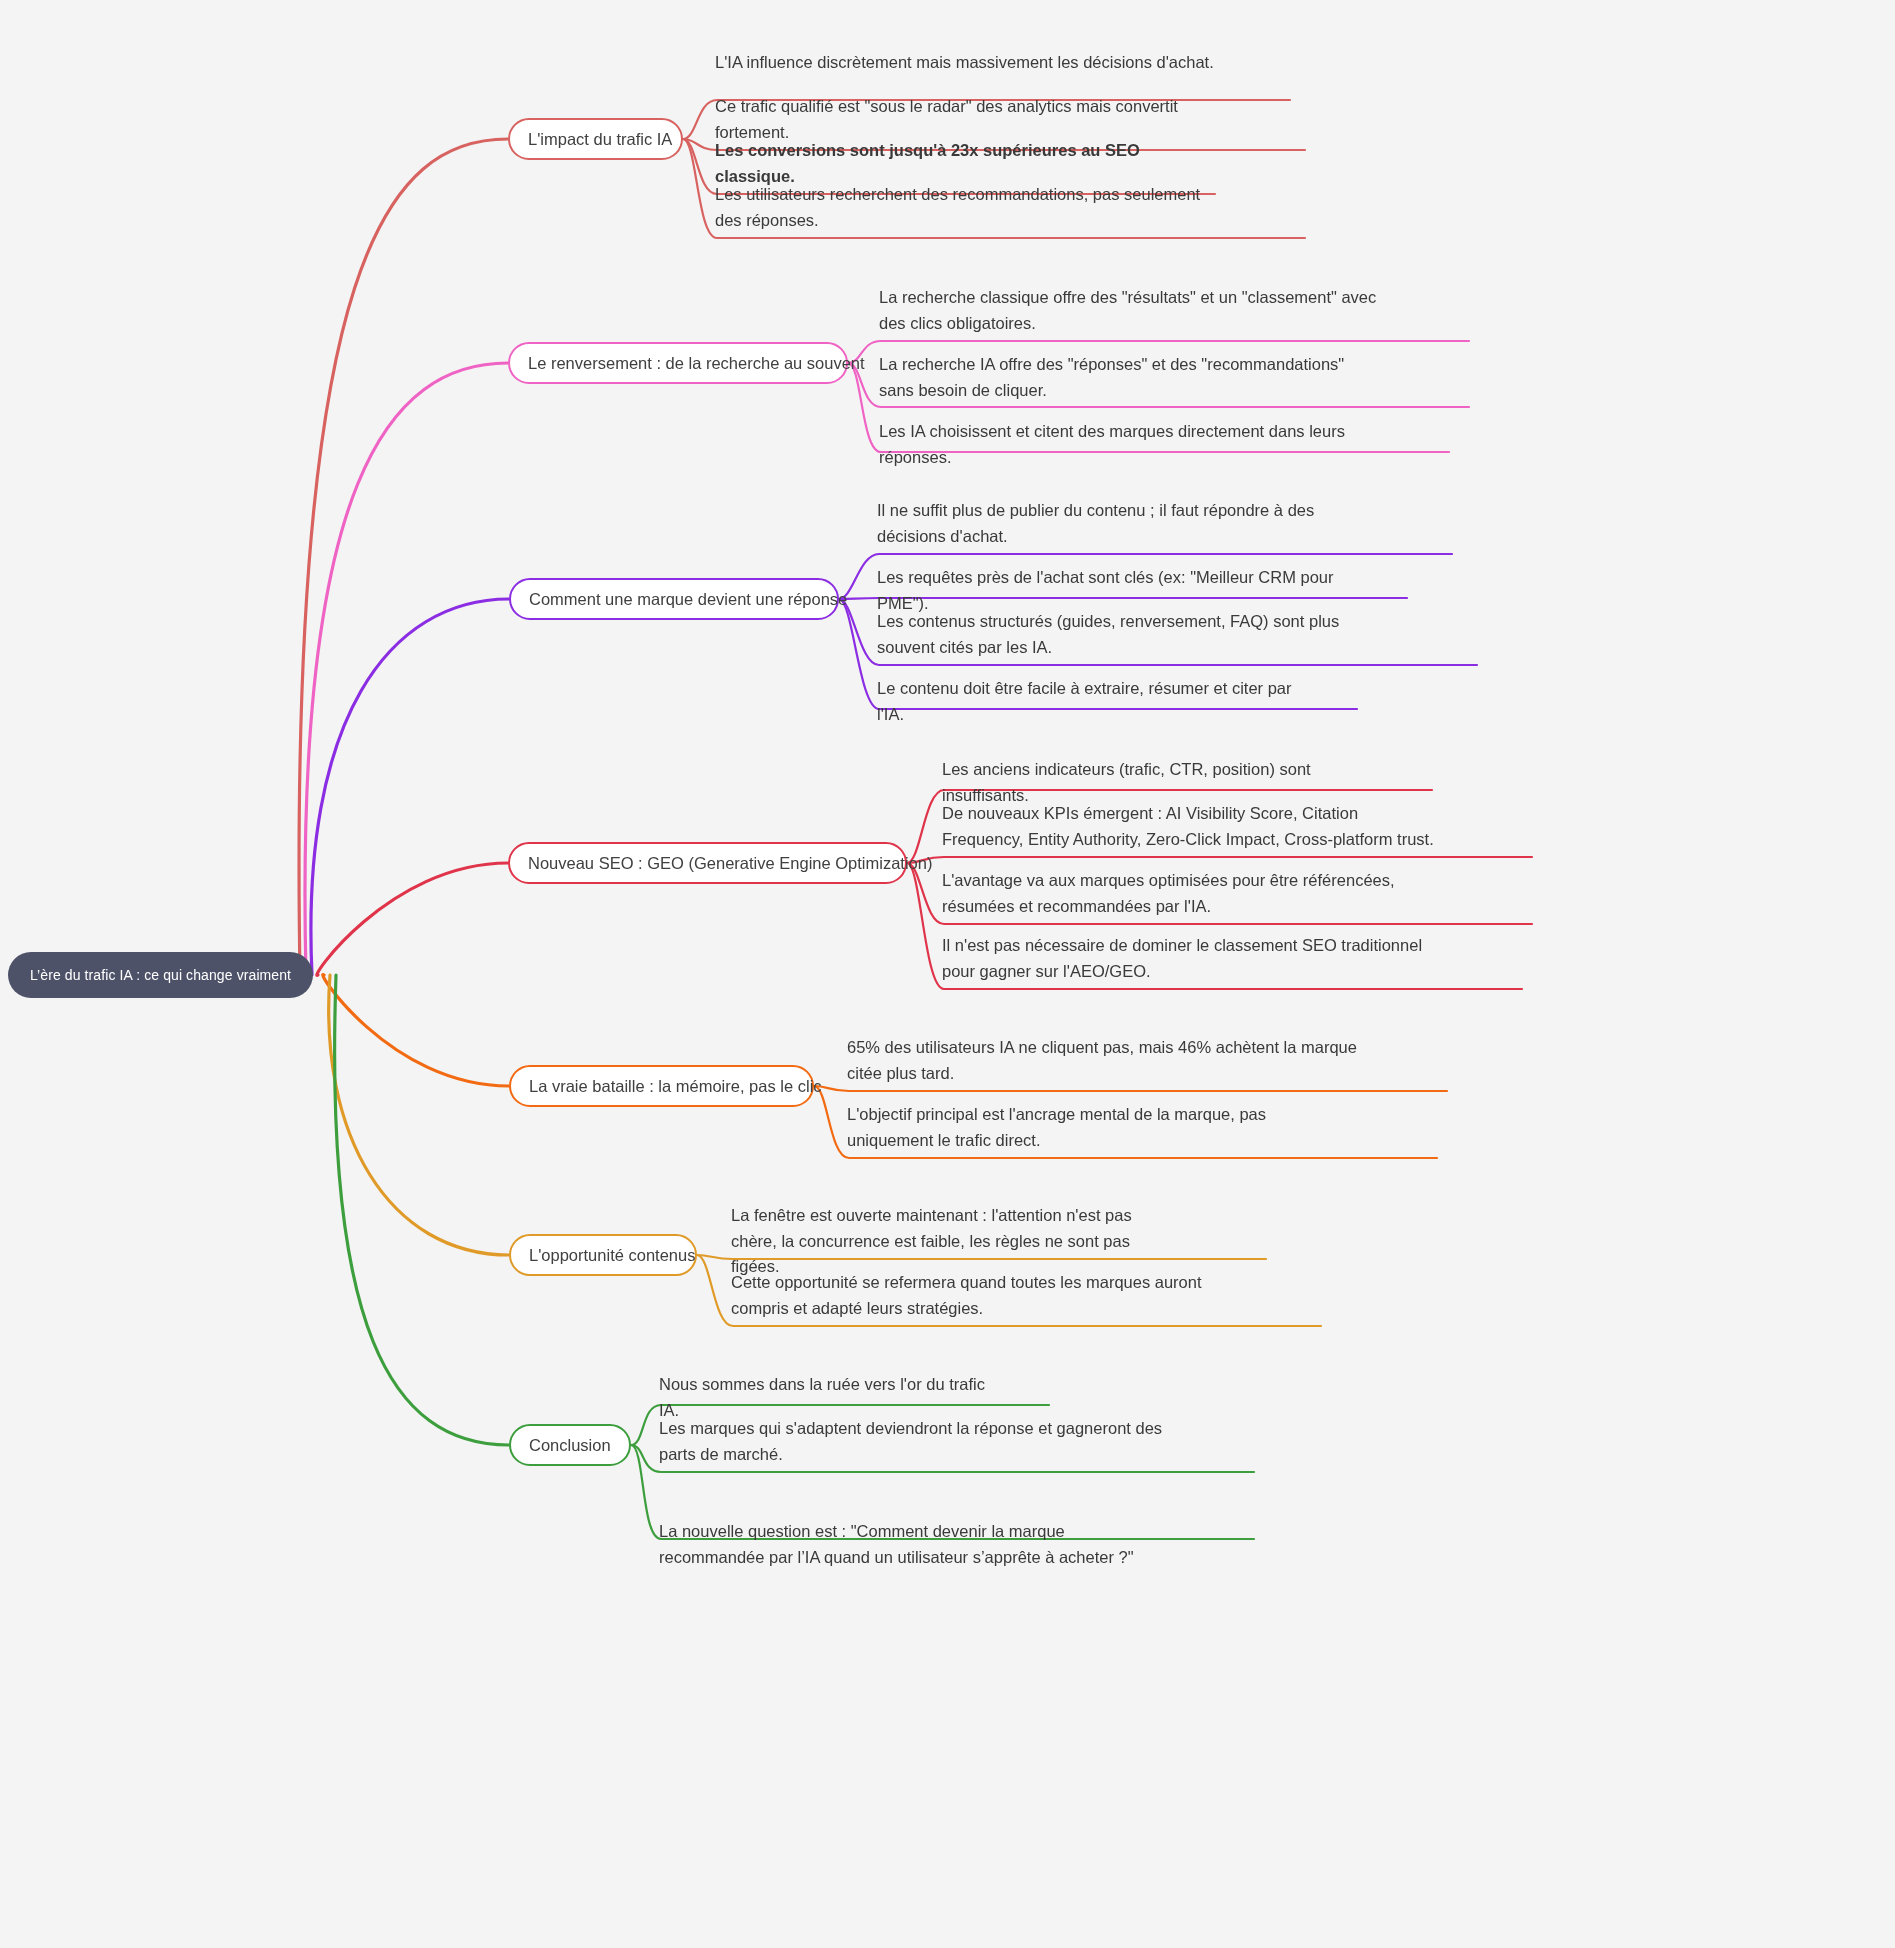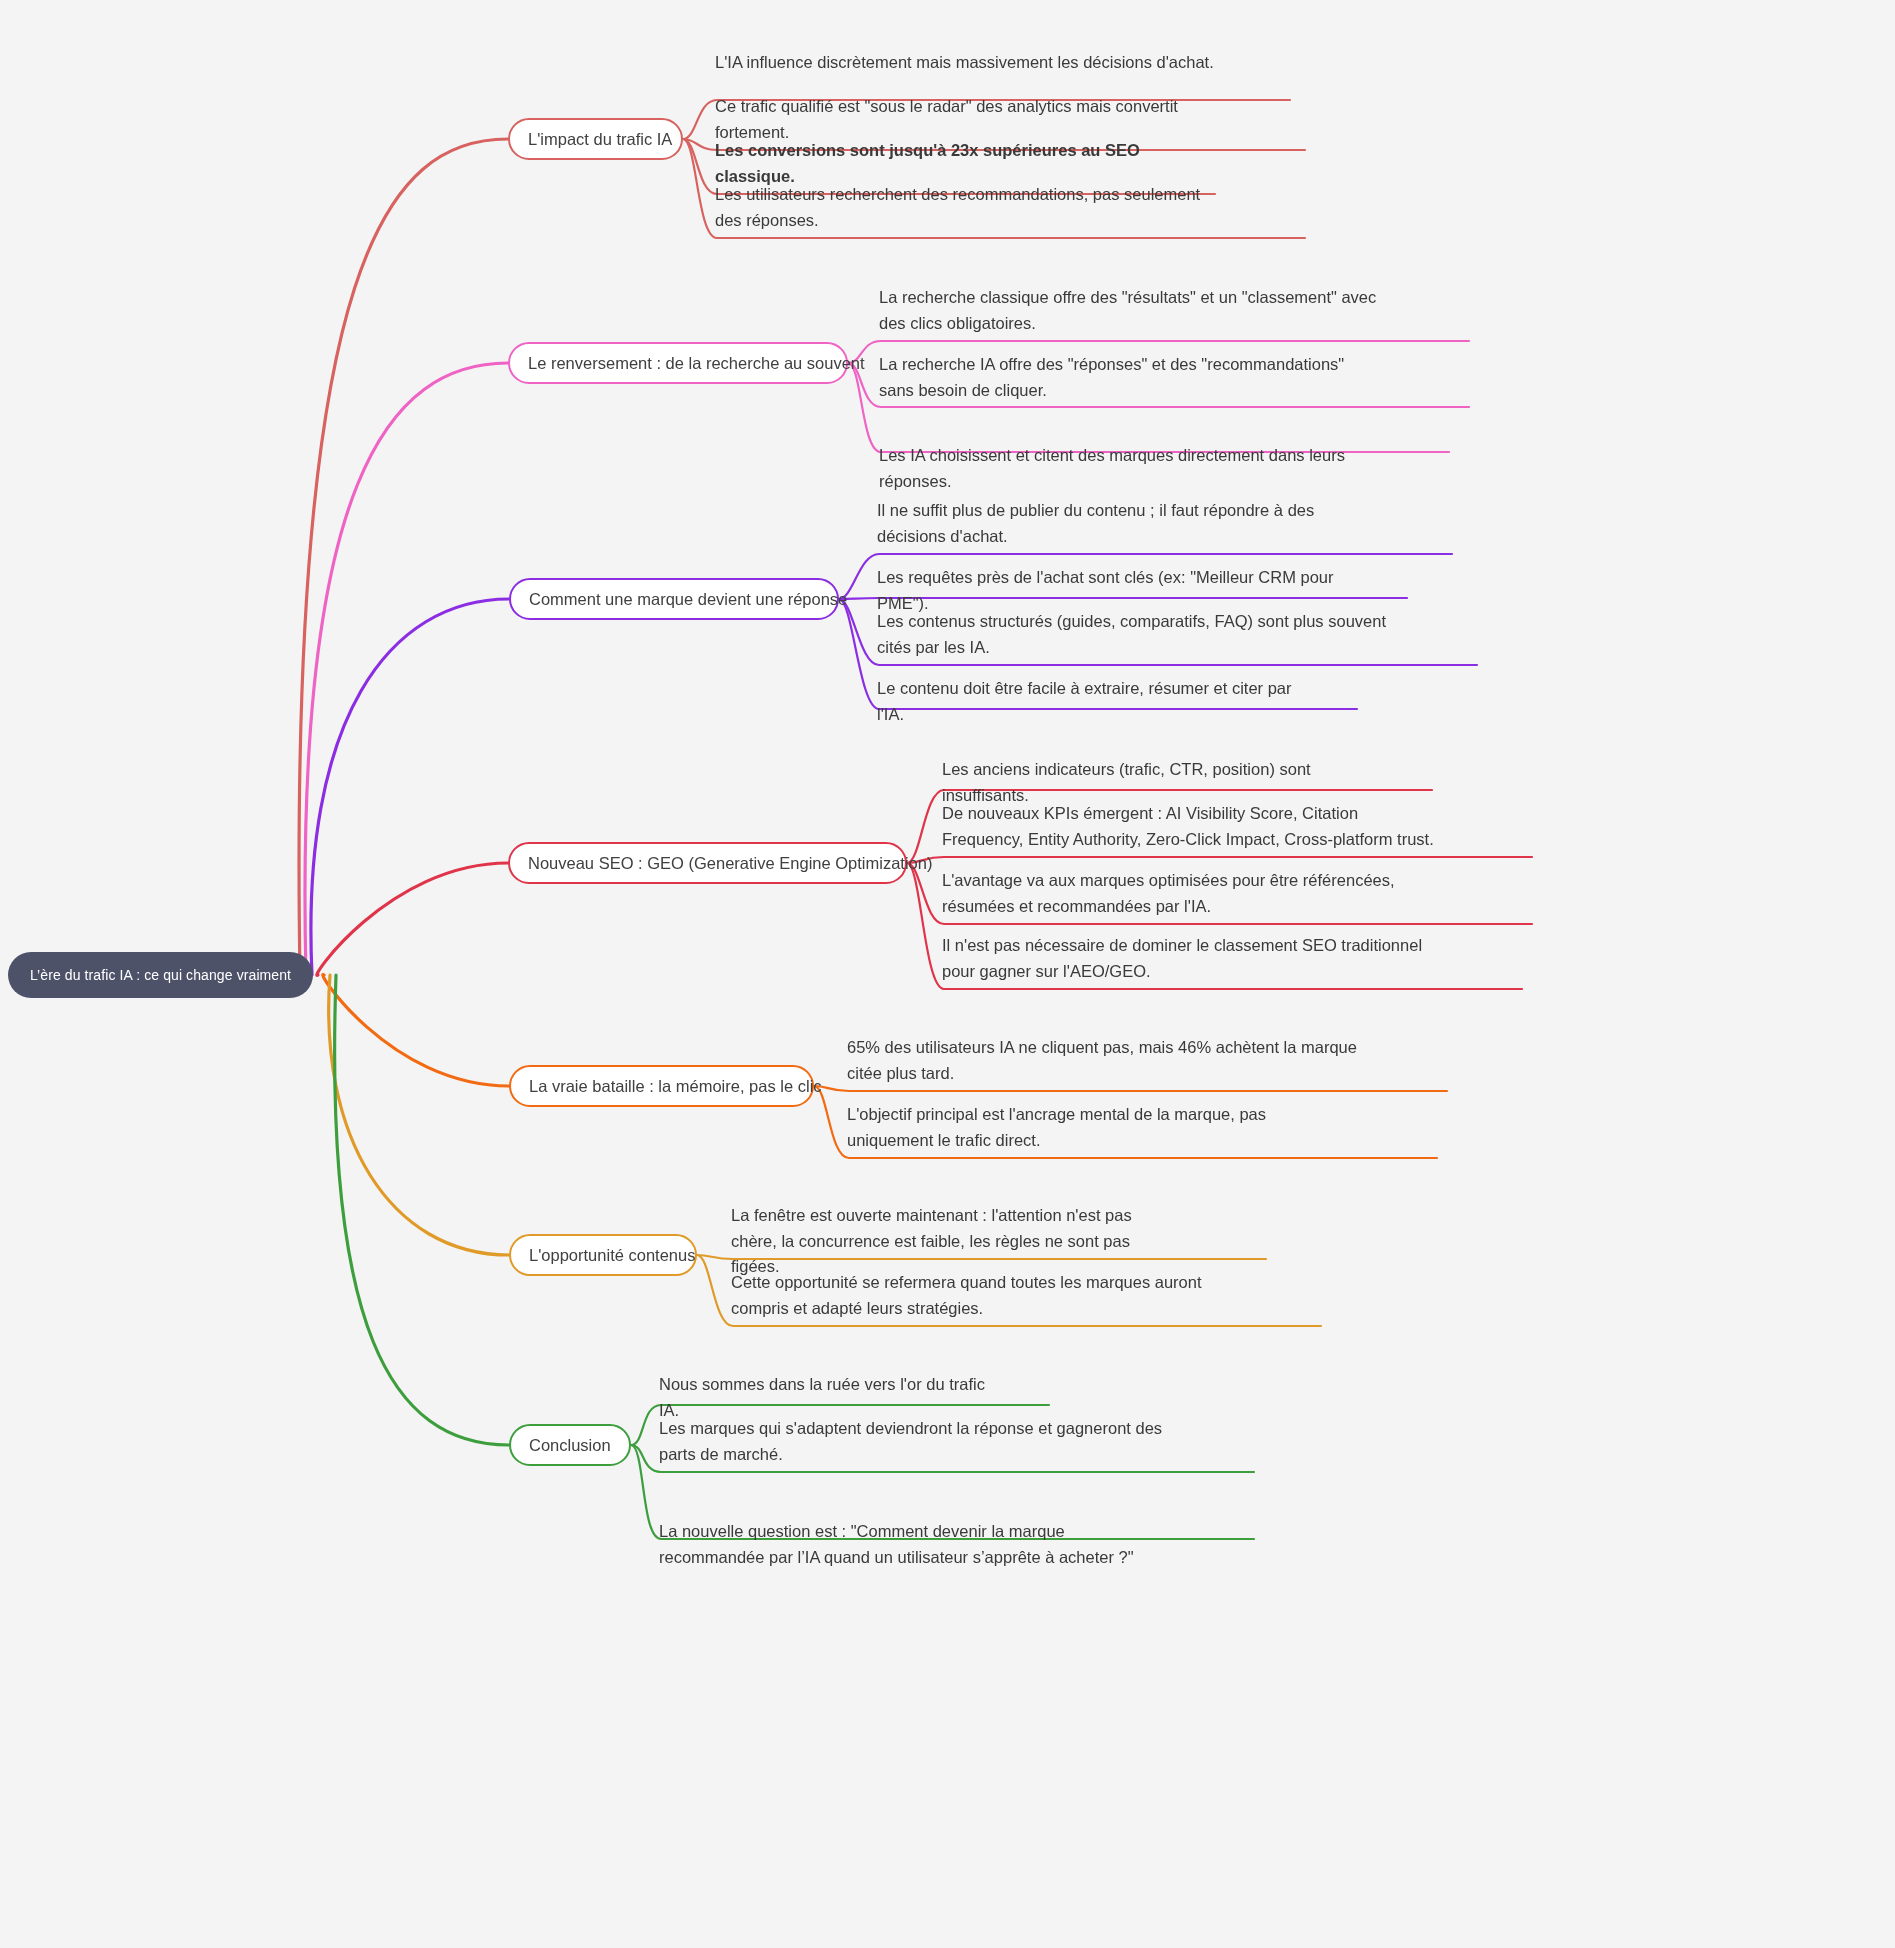--- a/index.html
+++ b/index.html
@@ -126,34 +126,34 @@
       </div>
       <div class="branch-node" style="left: 508px; top: 342px; width: 340px; border-color: rgb(239, 99, 196);">
         <span>Le renversement : de la recherche au souvent</span>
       </div>
       <div class="leaf" style="left: 879px; top: 285px; width: 500px;">
         <span>La recherche classique offre des "résultats" et un "classement" avec des clics obligatoires.</span>
       </div>
       <div class="leaf" style="left: 879px; top: 352px; width: 500px;">
         <span>La recherche IA offre des "réponses" et des "recommandations" sans besoin de cliquer.</span>
       </div>
-      <div class="leaf" style="left: 879px; top: 419px; width: 510px; margin-top: 24px;">
+      <div class="leaf" style="left: 879px; top: 419px; width: 510px;">
         <span>Les IA choisissent et citent des marques directement dans leurs réponses.</span>
       </div>
       <div class="branch-node" style="left: 509px; top: 578px; width: 330px; border-color: rgb(139, 45, 226);">
         <span>Comment une marque devient une réponse</span>
       </div>
       <div class="leaf" style="left: 877px; top: 498px; width: 485px;">
         <span>Il ne suffit plus de publier du contenu ; il faut répondre à des décisions d'achat.</span>
       </div>
       <div class="leaf" style="left: 877px; top: 565px; width: 470px;">
         <span>Les requêtes près de l'achat sont clés (ex: "Meilleur CRM pour PME").</span>
       </div>
       <div class="leaf" style="left: 877px; top: 609px; width: 510px;">
-        <span>Les contenus structurés (guides, comparatifs, FAQ) sont plus souvent cités par les IA.</span>
+        <span>Les contenus structurés (guides, renversement, FAQ) sont plus souvent cités par les IA.</span>
       </div>
       <div class="leaf" style="left: 877px; top: 676px; width: 420px;">
         <span>Le contenu doit être facile à extraire, résumer et citer par l'IA.</span>
       </div>
       <div class="branch-node" style="left: 508px; top: 842px; width: 399px; border-color: rgb(224, 52, 74);">
         <span>Nouveau SEO : GEO (Generative Engine Optimization)</span>
       </div>
       <div class="leaf" style="left: 942px; top: 757px; width: 430px;">
         <span>Les anciens indicateurs (trafic, CTR, position) sont insuffisants.</span>
       </div>

